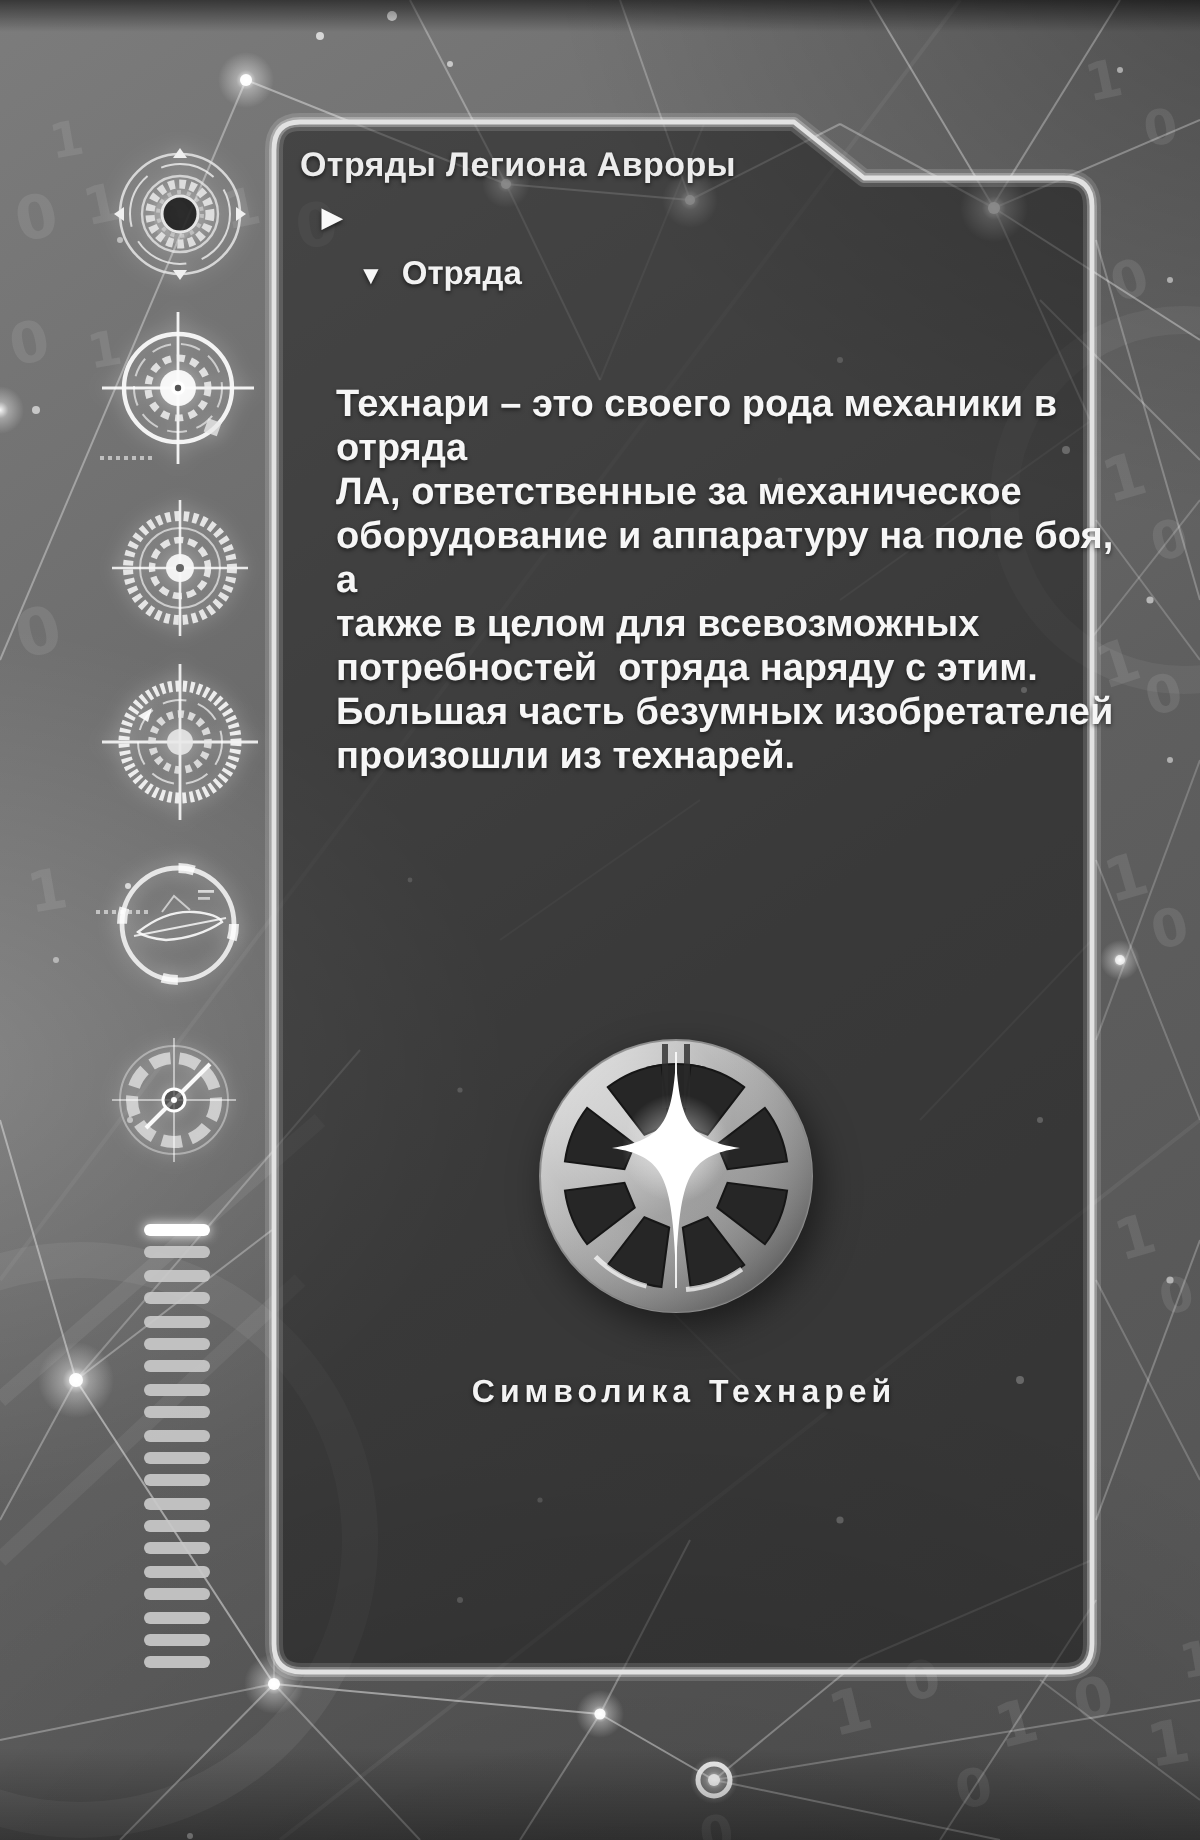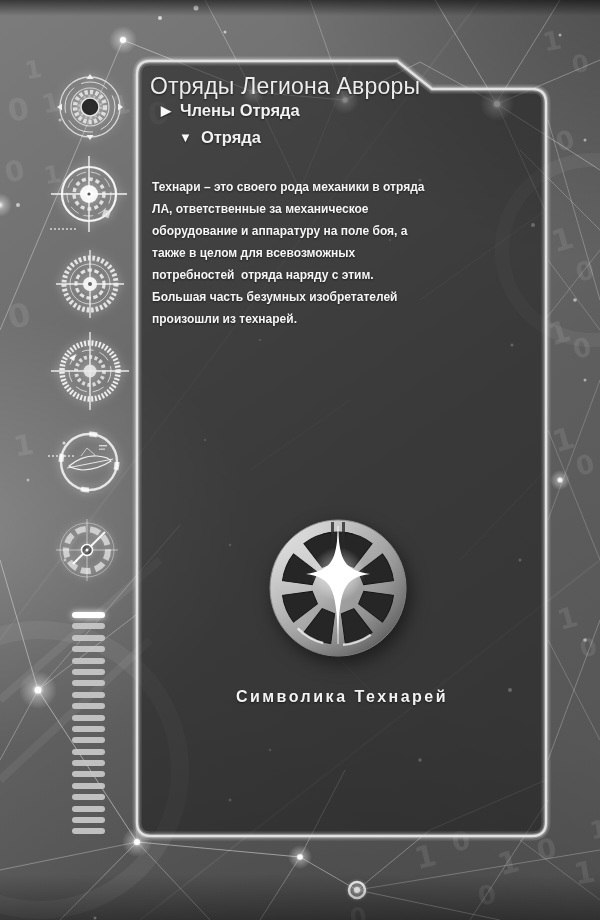--- a/index.html
+++ b/index.html
@@ -22,34 +22,34 @@
   }
   .edge-top{position:absolute;left:0;top:0;width:100%;height:16px;
     background:linear-gradient(180deg,rgba(0,0,0,.55),rgba(0,0,0,0));}
   .edge-bottom{position:absolute;left:0;bottom:0;width:100%;height:46px;
     background:linear-gradient(0deg,rgba(0,0,0,.38),rgba(0,0,0,0));}
 
   .panel-frame{position:absolute;left:0;top:0;}
   .panel-content{position:absolute;left:0;top:0;width:600px;height:920px;color:#f5f5f5;}
   .page-title{
     position:absolute;left:150px;top:73px;margin:0;
-    font-size:23px;font-weight:normal;color:#ececec;letter-spacing:.2px;
+    font-size:17px;font-weight:bold;color:#ececec;letter-spacing:.2px;
     text-shadow:0 1px 2px rgba(0,0,0,.6);
   }
   .tree-item{
     position:absolute;display:flex;align-items:center;gap:9px;
     font-size:16.5px;font-weight:bold;color:#f2f2f2;cursor:pointer;
     text-shadow:0 1px 2px rgba(0,0,0,.6);
   }
   .tree-item .arrow{font-size:13px;color:#f8f8f8;}
   .tree-1{left:161px;top:101px;}
   .tree-2{left:179px;top:128px;}
   .body-text{
-    position:absolute;left:152px;width:402px;margin:0;
-    font-size:12px;line-height:22px;font-weight:bold;color:#f6f6f6;
+    position:absolute;left:152px;width:402px;margin:16px;
+    font-size:19px;line-height:22px;font-weight:bold;color:#f6f6f6;
     white-space:pre-wrap;text-shadow:0 1px 2px rgba(0,0,0,.55);
   }
   .p1{top:176px;}
   .p2{top:336px;}
   .emblem{position:absolute;left:266px;top:516px;
     filter:drop-shadow(4px 7px 9px rgba(0,0,0,.5));}
   .emblem-caption{
     position:absolute;left:137px;top:688px;width:410px;text-align:center;
     font-size:16px;font-weight:bold;letter-spacing:2.5px;color:#f3f3f3;
     text-shadow:0 1px 2px rgba(0,0,0,.6);
@@ -224,21 +224,20 @@
       <path d="M150 61 H397 L432 89 H532 Q546 89 546 103 V822 Q546 836 532 836 H151 Q137 836 137 822 V75 Q137 61 150 61 Z" stroke="rgba(255,255,255,.28)" stroke-width="5"></path>
       <path d="M150 61 H397 L432 89 H532 Q546 89 546 103 V822 Q546 836 532 836 H151 Q137 836 137 822 V75 Q137 61 150 61 Z" stroke="#e2e2e2" stroke-width="2.4"></path>
     </g>
   </svg>
 
   <div class="panel-content">
     <h1 class="page-title">Отряды Легиона Авроры</h1>
 
     <div class="tree-item tree-1">
       <span class="arrow">▶</span>
-      <span class="label">Члены Отряда</span>
     </div>
     <div class="tree-item tree-2">
       <span class="arrow">▼</span>
       <span class="label">Отряда</span>
     </div>
 
     <p class="body-text p1">Технари – это своего рода механики в отряда
 ЛА, ответственные за механическое
 оборудование и аппаратуру на поле боя, а
 также в целом для всевозможных

